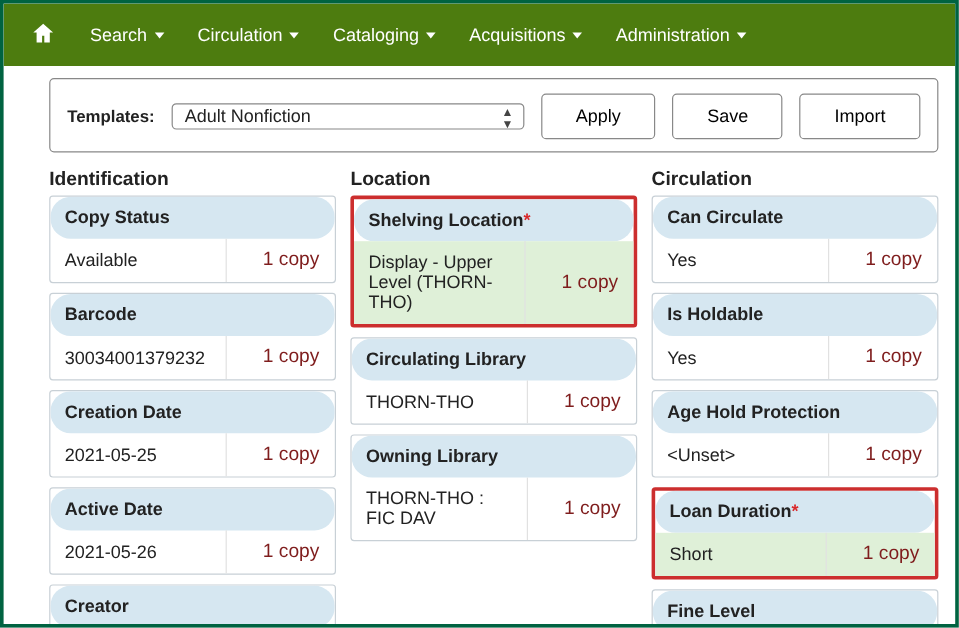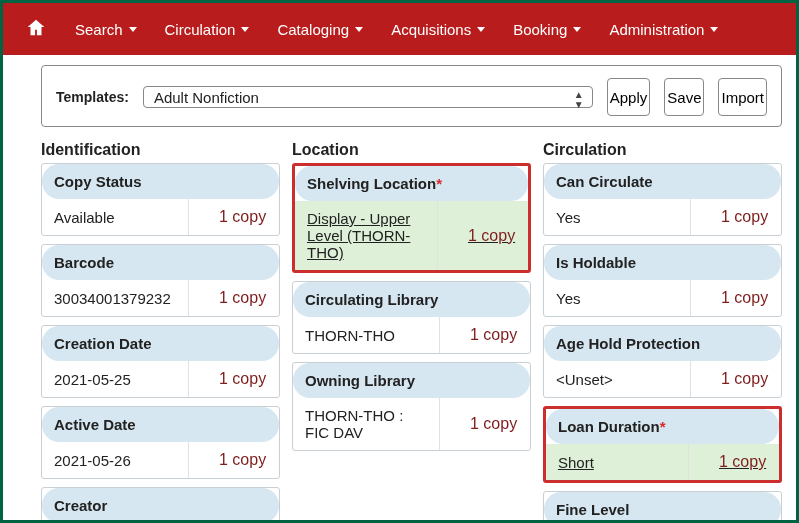--- a/index.html
+++ b/index.html
@@ -8,21 +8,21 @@
     font-family: -apple-system, BlinkMacSystemFont, "Segoe UI", Arial, sans-serif;
     font-size: 14px;
     color: #222;
     background: #fff;
     width: 799px;
     height: 523px;
     overflow: hidden;
     border: 3px solid #006341;
   }
   .navbar {
-    background: #b91c1c;
+    background: #4d7c0f;
     color: #fff;
     height: 52px;
     display: flex;
     align-items: center;
     padding: 0 8px;
   }
   .home-icon {
     width: 22px; height: 22px;
     margin: 0 14px;
     fill: #fff;
@@ -72,21 +72,21 @@
     flex-direction: column;
     font-size: 10px;
     line-height: 10px;
     color: #444;
   }
   .btn {
     border: 1px solid #888;
     background: #fff;
     border-radius: 4px;
     height: 38px;
-    padding: 0 2px;
+    padding: 0 28px;
     font-size: 15px;
     cursor: pointer;
   }
   .columns {
     display: flex;
     gap: 12px;
     margin: 14px 14px 0 38px;
   }
   .col { flex: 1; min-width: 0; }
   .col-head {
@@ -107,21 +107,21 @@
     font-weight: 700;
     font-size: 15px;
     border-radius: 17px;
   }
   .card-h .req { color: #d9292b; }
   .card-row {
     display: flex;
     align-items: stretch;
     gap: 18px;
   }
-  .card-row.green { background: #dff0d8; text-decoration: underline; }
+  .card-row.green { background: #dff0d8; }
   .val {
     flex: 1;
     padding: 9px 12px;
     font-size: 15px;
     border-right: 1px solid #e1e1e1;
     display: flex;
     align-items: center;
   }
   .cnt {
     width: 72px;
@@ -148,24 +148,20 @@
   <div class="nav-item">
       <span>Circulation</span>
       <span class="caret"></span>
     </div>
   <div class="nav-item">
       <span>Cataloging</span>
       <span class="caret"></span>
     </div>
   <div class="nav-item">
       <span>Acquisitions</span>
-      <span class="caret"></span>
-    </div>
-  <div class="nav-item">
-      <span>Booking</span>
       <span class="caret"></span>
     </div>
   <div class="nav-item">
       <span>Administration</span>
       <span class="caret"></span>
     </div>
 </div>
 
 <div class="templates-bar">
   <span class="templates-label">Templates:</span>

